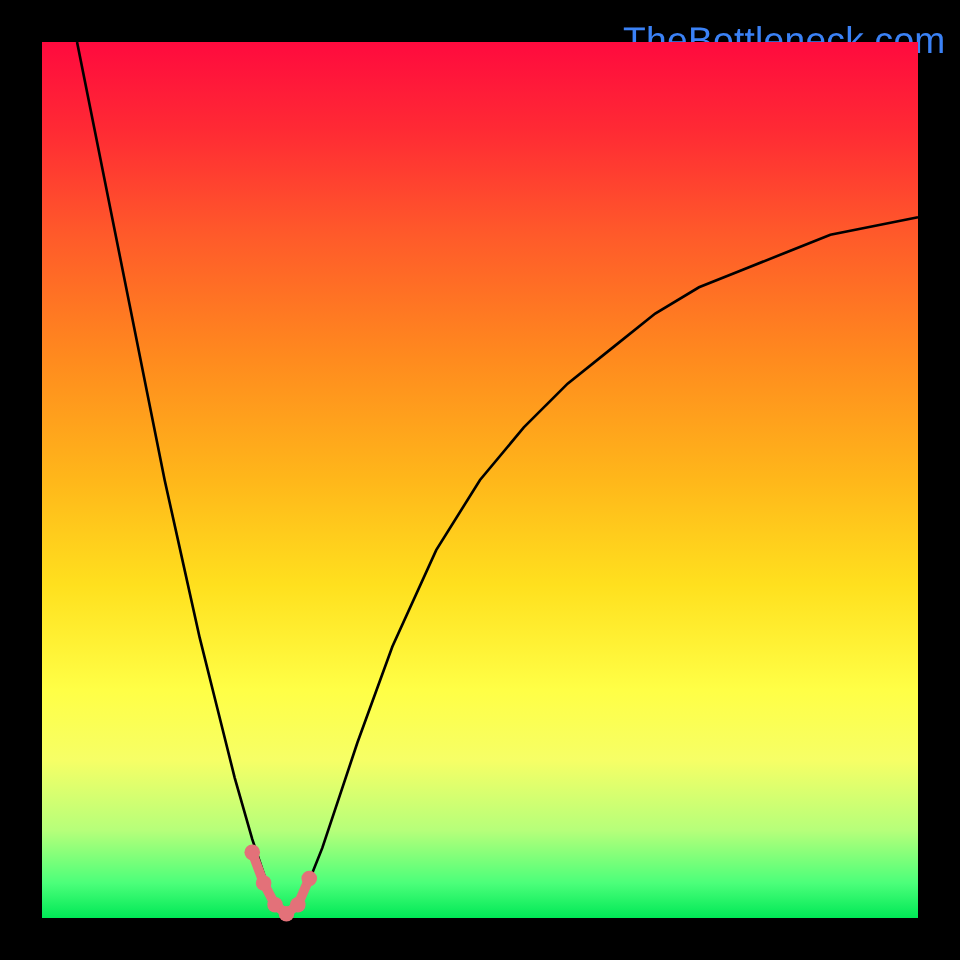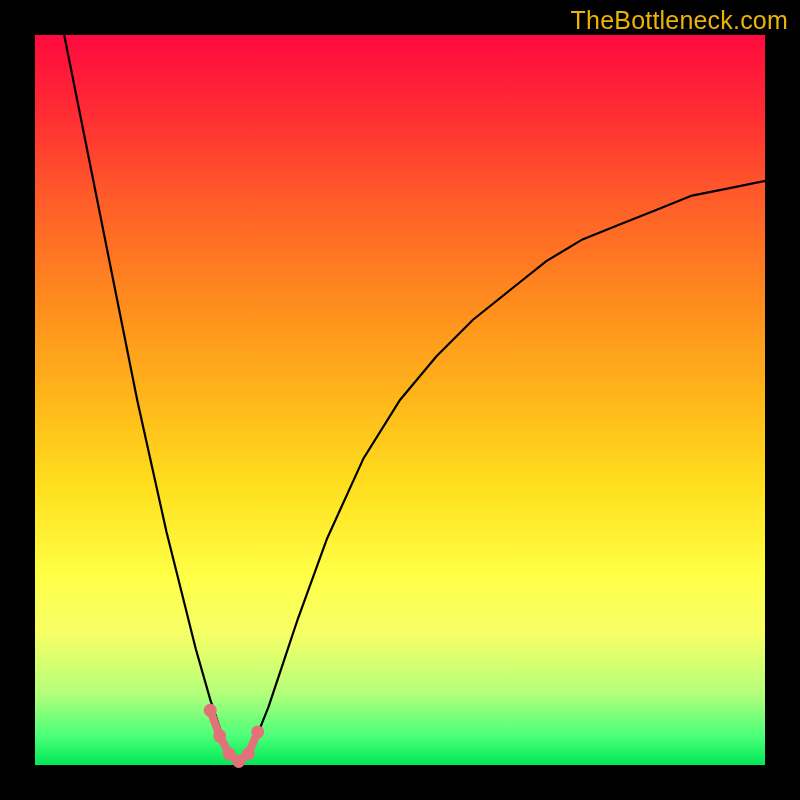--- a/index.html
+++ b/index.html
@@ -24,24 +24,24 @@
       #ffb71a 50%,
       #ffe01e 62%,
       #ffff46 74%,
       #f6ff66 82%,
       #b6ff7a 90%,
       #4cff7a 96%,
       #00e856 100%);
   }
   .attribution {
     position: absolute;
-    top: 6px;
+    top: 16px;
     right: 12px;
-    color: #eab308;
-    font-size: 25px;
+    color: #3b82f6;
+    font-size: 31px;
     font-weight: 500;
     letter-spacing: 0.2px;
   }
   svg.curve {
     position: absolute;
     left: 0; top: 0;
     width: 730px; height: 730px;
     overflow: visible;
   }
   .curve-path {

